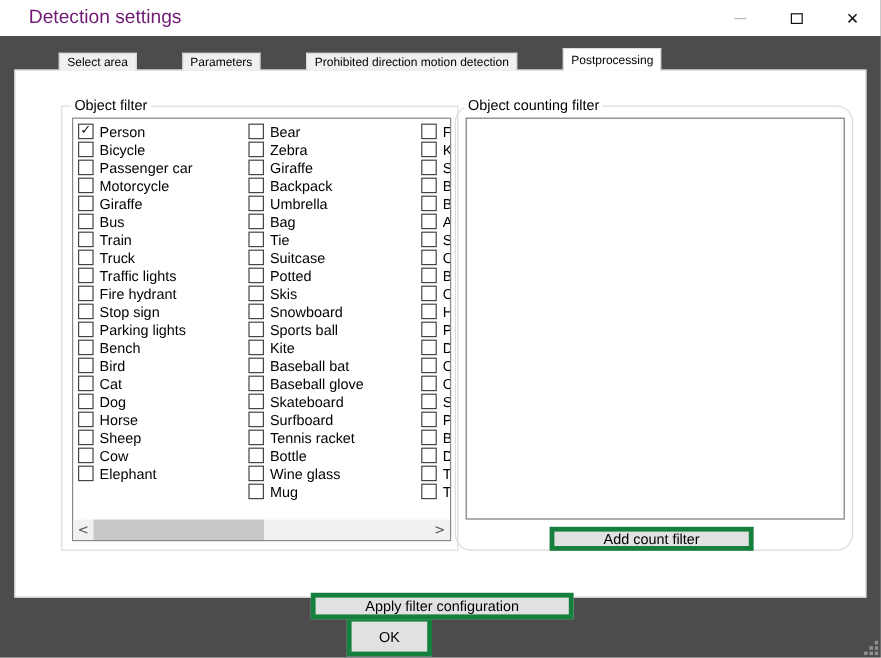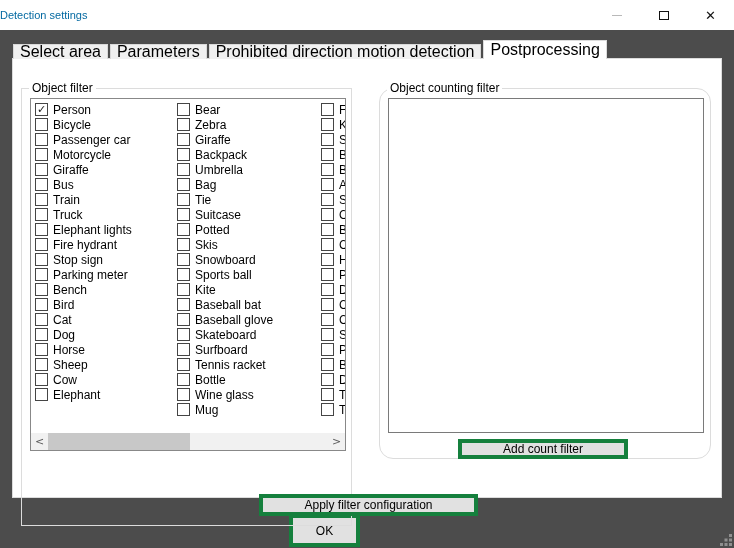--- a/index.html
+++ b/index.html
@@ -3,40 +3,40 @@
 <meta charset="utf-8">
 <style>
   * { margin: 0; padding: 0; box-sizing: border-box; }
   html,body { width: 734px; height: 548px; }
   body { font-family: "Liberation Sans", sans-serif; font-size: 12px; color: #000; }
 
   .dialog { position: relative; width: 734px; height: 548px; background: #4c4c4c; overflow: hidden; }
 
   
   .titlebar { position: absolute; left:0; top:0; width:734px; height:30px; background:#ffffff; display:flex; align-items:center; }
-  .title-text { font-size: 11px; color:#0369a1; }
+  .title-text { margin-left: 24px; font-size: 16px; color:#701a75; }
   .win-controls { position:absolute; right:0; top:0; height:30px; display:flex; }
   .win-btn { width:47px; height:30px; display:flex; align-items:center; justify-content:center; }
   .glyph-min { width:10px; height:0; border-top:1px solid #b9b9b9; display:inline-block; }
   .glyph-max { width:10px; height:9px; border:1px solid #111; display:inline-block; }
   .glyph-close { font-size:13px; color:#111; line-height:1; }
 
   
   .tabstrip { position:absolute; left:13px; top:40px; height:19px; display:flex; align-items:flex-end; z-index:3; }
   .tab { background:#f0f0f0; border:1px solid #d9d9d9; border-bottom:none; height:15px; padding:0 6px; margin-right:2px;
-         display:flex; align-items:center; font-size:16px; white-space:nowrap; cursor:default; }
+         display:flex; align-items:center; font-size:10px; white-space:nowrap; cursor:default;margin-left:36px; }
   .tab.active { background:#ffffff; border-color:#dcdcdc; height:19px; position:relative; z-index:4; }
 
   
   .page { position:absolute; left:12px; top:58px; width:710px; height:440px; background:#ffffff; border:1px solid #dcdcdc; z-index:2; }
 
   
   .groupbox { position:absolute; border:1px solid #dcdcdc; }
   .groupbox .gb-title { position:absolute; top:-8px; left:7px; background:#ffffff; padding:0 3px; font-size:12px; white-space:nowrap; }
-  .gb-object-filter { left:8px; top:29px; width:331px; height:438px; }
+  .gb-object-filter { left:38px; top:29px; width:331px; height:371px; }
   .gb-counting { left:366px; top:29px; width:332px; height:371px;border-radius:14px; }
 
   
   .cb-panel { position:absolute; left:8px; top:9px; width:316px; height:353px; border:1px solid #888888; background:#ffffff; overflow:hidden; }
   .cb-viewport { position:absolute; left:0; top:0; right:0; bottom:17px; overflow:hidden; }
   .cb-cols { display:flex; padding:3px 0 0 4px; }
   .cb-col { flex:none; }
   .cb-col:nth-child(1) { width:142px; }
   .cb-col:nth-child(2) { width:144px; }
   .cb-col:nth-child(3) { width:150px; }
@@ -126,33 +126,33 @@
                 <div class="cb-row">
                   <span class="cb-box"></span>
                   <span class="cb-label">Train</span>
                 </div>
                 <div class="cb-row">
                   <span class="cb-box"></span>
                   <span class="cb-label">Truck</span>
                 </div>
                 <div class="cb-row">
                   <span class="cb-box"></span>
-                  <span class="cb-label">Elephant lights</span>
+                  <span class="cb-label">Traffic lights</span>
                 </div>
                 <div class="cb-row">
                   <span class="cb-box"></span>
                   <span class="cb-label">Fire hydrant</span>
                 </div>
                 <div class="cb-row">
                   <span class="cb-box"></span>
                   <span class="cb-label">Stop sign</span>
                 </div>
                 <div class="cb-row">
                   <span class="cb-box"></span>
-                  <span class="cb-label">Parking meter</span>
+                  <span class="cb-label">Parking lights</span>
                 </div>
                 <div class="cb-row">
                   <span class="cb-box"></span>
                   <span class="cb-label">Bench</span>
                 </div>
                 <div class="cb-row">
                   <span class="cb-box"></span>
                   <span class="cb-label">Bird</span>
                 </div>
                 <div class="cb-row">

